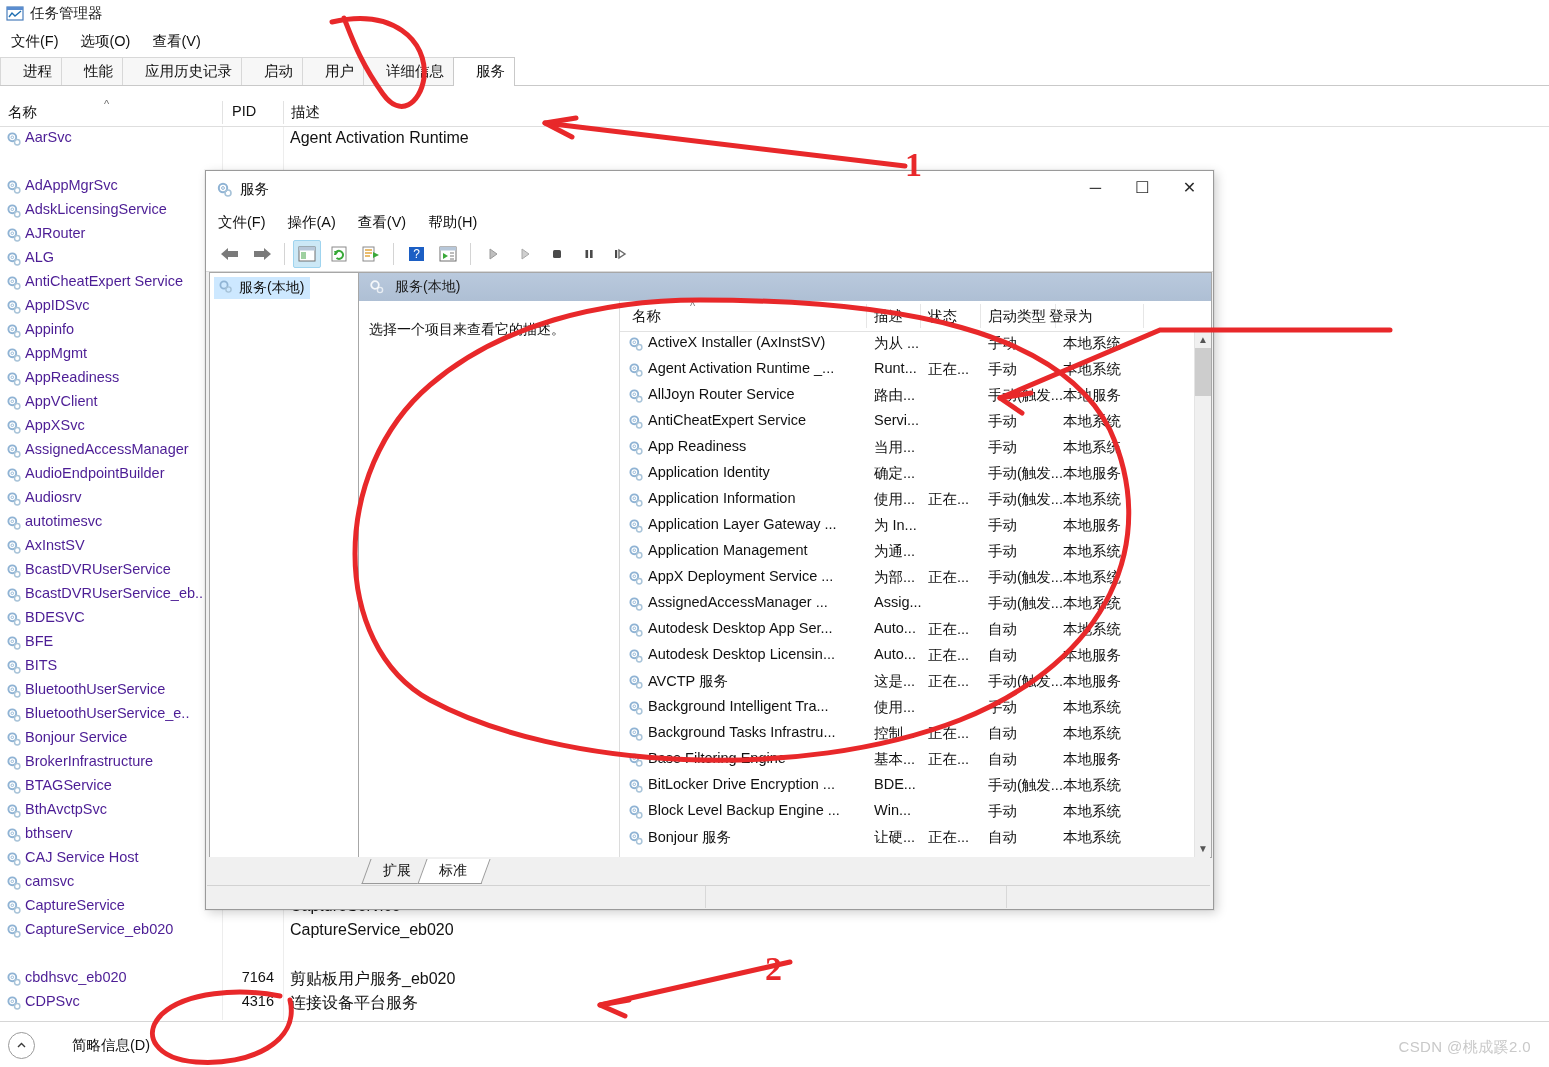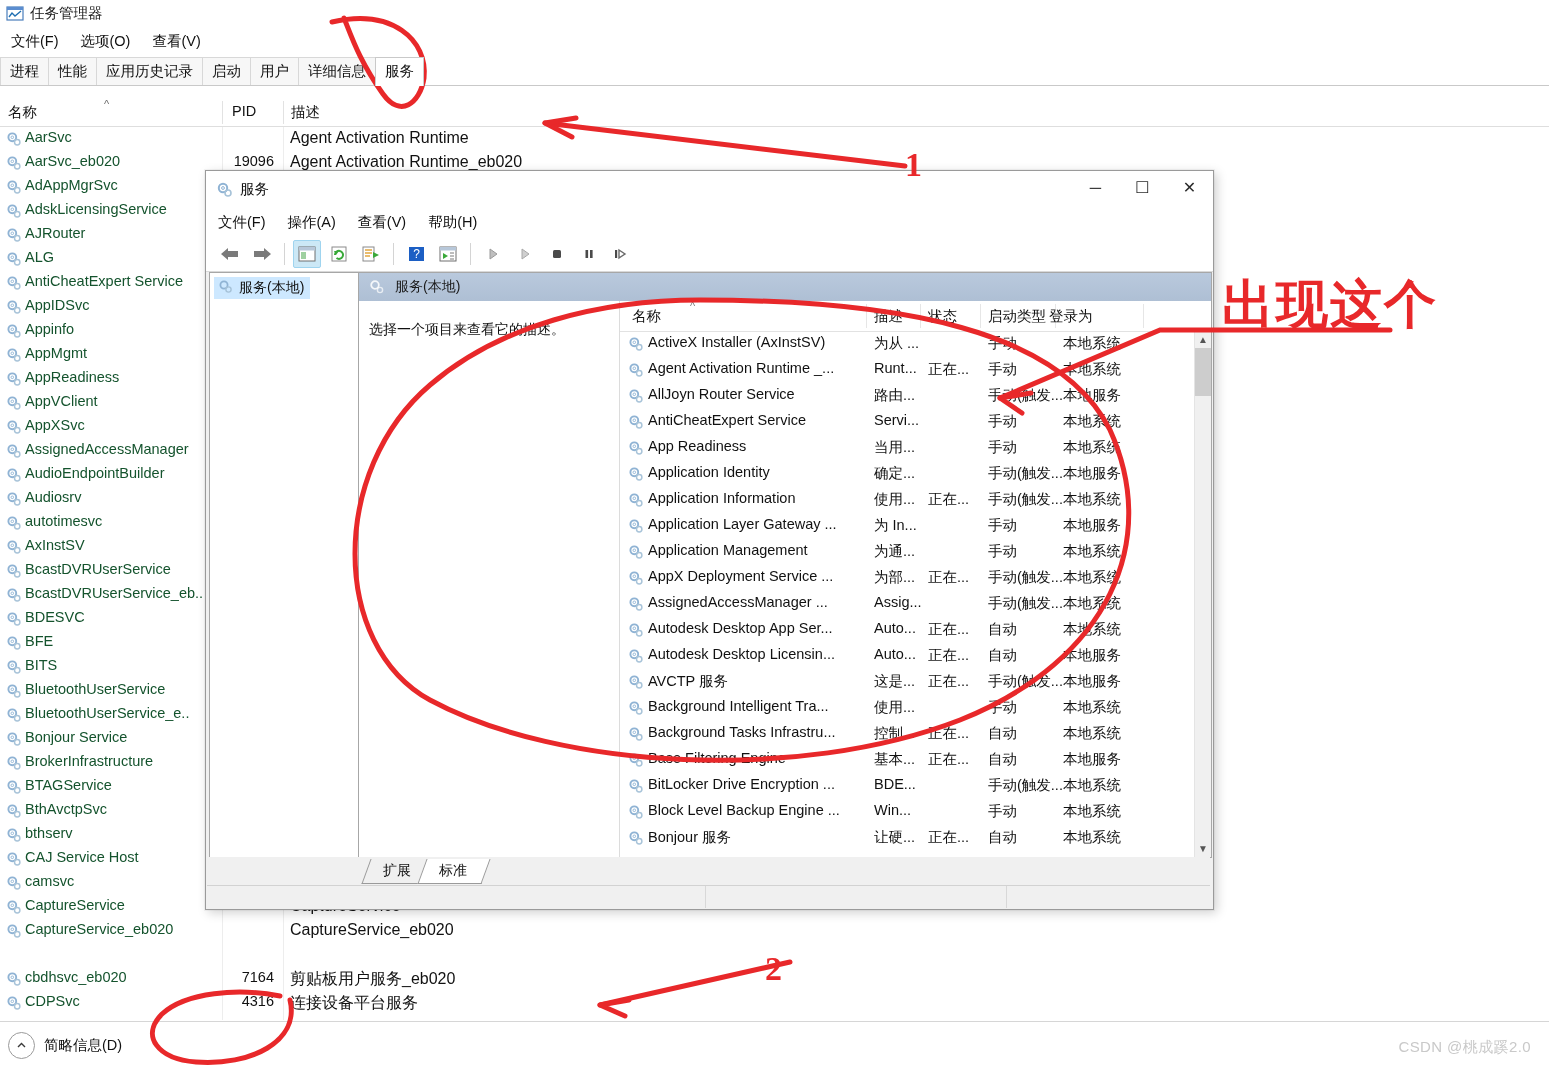--- a/index.html
+++ b/index.html
@@ -10,35 +10,35 @@
     -webkit-font-smoothing:antialiased;
   }
   
   #taskmgr{position:absolute;left:0;top:0;width:1549px;height:1067px;background:#fff;}
   .tm-titlebar{position:absolute;left:0;top:0;width:1258px;height:27px;background:#ffffff;display:flex;align-items:center;}
   .tm-title-icon{width:18px;height:18px;margin-left:6px;margin-right:6px;position:relative;}
   .tm-title-text{font-size:14.5px;color:#1a1a1a;}
   .tm-menubar{position:absolute;left:0;top:29px;width:1549px;height:25px;display:flex;align-items:center;background:#fff;}
   .tm-menu-item{font-size:14.5px;color:#111;margin-left:11px;margin-right:11px;cursor:default;}
   .tm-tabs{position:absolute;left:0;top:56px;width:1549px;height:29px;border-bottom:1px solid #c9c9c9;background:#fff;display:flex;align-items:flex-end;}
-  .tm-tab{font-size:14.5px;color:#111;padding:4px 9px 5px 9px;border:1px solid #d8d8d8;border-bottom:none;background:#f7f7f7;margin-right:-1px;line-height:18px;}
+  .tm-tab{font-size:14.5px;color:#111;padding:4px 9px 5px 22px;border:1px solid #d8d8d8;border-bottom:none;background:#f7f7f7;margin-right:-1px;line-height:18px;}
   .tm-tab.active{background:#ffffff;border-color:#c9c9c9;position:relative;z-index:3;padding-bottom:6px;margin-bottom:-1px;}
   .tm-colhdr{position:absolute;left:0;top:99px;width:1549px;height:27px;background:#fff;border-bottom:1px solid #dedede;}
   .tm-colhdr .c{position:absolute;top:4px;font-size:14.5px;color:#111;}
   .tm-colhdr .sep{position:absolute;top:2px;width:1px;height:23px;background:#e2e2e2;}
   .tm-sortcaret{position:absolute;left:104px;top:98px;font-size:11px;color:#6b6b6b;}
   .tm-list{position:absolute;left:0;top:127px;width:1549px;height:893px;background:#fff;}
   .tm-row{position:absolute;left:0;width:1549px;height:24px;}
   .tm-svcicon{position:absolute;left:6px;top:4px;width:16px;height:16px;}
-  .tm-name{position:absolute;left:25px;top:2px;font-size:14.5px;color:#14532d;white-space:nowrap;}
+  .tm-name{position:absolute;left:25px;top:2px;font-size:14.5px;color:#4c1d95;white-space:nowrap;}
   .tm-pid{position:absolute;left:222px;width:52px;text-align:right;top:2px;font-size:14.5px;color:#111;}
   .tm-desc{position:absolute;left:290px;top:2px;font-size:16px;color:#111;white-space:nowrap;}
   .tm-vline{position:absolute;top:127px;width:1px;height:893px;background:#ededed;}
   .tm-statusbar{position:absolute;left:0;top:1021px;width:1549px;height:46px;background:#fff;border-top:1px solid #d6d6d6;}
-  .tm-brief{position:absolute;left:8px;top:10px;display:flex;align-items:center;}
+  .tm-brief{position:absolute;left:8px;top:10px;display:flex;align-items:center;gap:28px;}
   .tm-brief-circle{width:25px;height:25px;border-radius:50%;border:1px solid #9a9a9a;display:flex;align-items:center;justify-content:center;color:#444;font-size:12px;}
   .tm-brief-label{font-size:14.5px;color:#111;margin-left:9px;}
   .csdn-wm{position:absolute;right:18px;top:1038px;font-size:15px;color:#c9c9c9;letter-spacing:.4px;}
   
   #services{
     position:absolute;left:205px;top:170px;width:1007px;height:738px;
     background:#f0f0f0;border:1px solid #9a9a9a;
     box-shadow:0 0 0 1px rgba(0,0,0,.04), 3px 3px 10px rgba(0,0,0,.18);
   }
   .sv-titlebar{position:absolute;left:0;top:0;width:1007px;height:36px;background:#ffffff;}
@@ -134,30 +134,20 @@
       <div class="tm-row" style="top: 0px;">
         <span class="tm-svcicon"><svg width="16" height="16" viewBox="0 0 16 16">
             <circle cx="6.3" cy="6.3" r="3.9" fill="none" stroke="#8fb3d4" stroke-width="1.9"></circle>
             <circle cx="6.3" cy="6.3" r="1.3" fill="#ffffff" stroke="#8fb3d4" stroke-width="0.9"></circle>
             <circle cx="11.2" cy="11.2" r="2.7" fill="none" stroke="#a9c4d9" stroke-width="1.5"></circle>
           </svg></span>
         <span class="tm-name">AarSvc</span>
         <span class="tm-pid"></span>
         <span class="tm-desc">Agent Activation Runtime</span>
       </div>
-      <div class="tm-row" style="top: 24px;">
-        <span class="tm-svcicon"><svg width="16" height="16" viewBox="0 0 16 16">
-            <circle cx="6.3" cy="6.3" r="3.9" fill="none" stroke="#8fb3d4" stroke-width="1.9"></circle>
-            <circle cx="6.3" cy="6.3" r="1.3" fill="#ffffff" stroke="#8fb3d4" stroke-width="0.9"></circle>
-            <circle cx="11.2" cy="11.2" r="2.7" fill="none" stroke="#a9c4d9" stroke-width="1.5"></circle>
-          </svg></span>
-        <span class="tm-name">AarSvc_eb020</span>
-        <span class="tm-pid">19096</span>
-        <span class="tm-desc">Agent Activation Runtime_eb020</span>
-      </div>
       <div class="tm-row" style="top: 48px;">
         <span class="tm-svcicon"><svg width="16" height="16" viewBox="0 0 16 16">
             <circle cx="6.3" cy="6.3" r="3.9" fill="none" stroke="#8fb3d4" stroke-width="1.9"></circle>
             <circle cx="6.3" cy="6.3" r="1.3" fill="#ffffff" stroke="#8fb3d4" stroke-width="0.9"></circle>
             <circle cx="11.2" cy="11.2" r="2.7" fill="none" stroke="#a9c4d9" stroke-width="1.5"></circle>
           </svg></span>
         <span class="tm-name">AdAppMgrSvc</span>
         <span class="tm-pid"></span>
         <span class="tm-desc"></span>
       </div>
@@ -944,14 +934,13 @@
 
       <path d="M790 962 L 600 1005"></path>
       <path d="M600 1005 L 629 1000 M600 1005 L 625 1016"></path>
 
       <path d="M290 1000 C 300 1042, 250 1066, 196 1062 C 158 1059, 140 1036, 162 1014
                C 186 992, 238 988, 280 996"></path>
     </g>
   </svg>
   <span class="annot-num" style="left:905px;top:146px">1</span>
   <span class="annot-num" style="left:765px;top:950px">2</span>
-  <span class="annot-cn" style="left:1222px;top:270px">出现这个</span>
 </div>
 
 </body></html>

